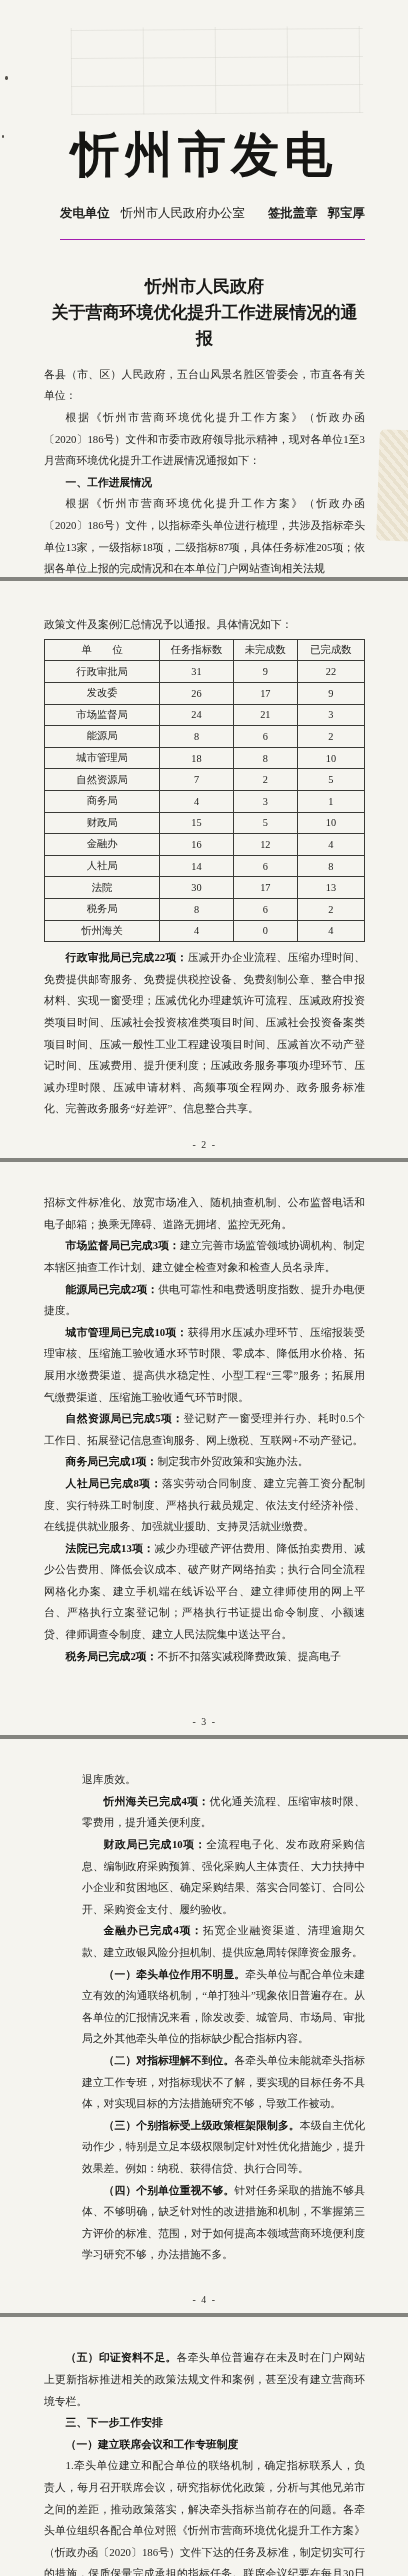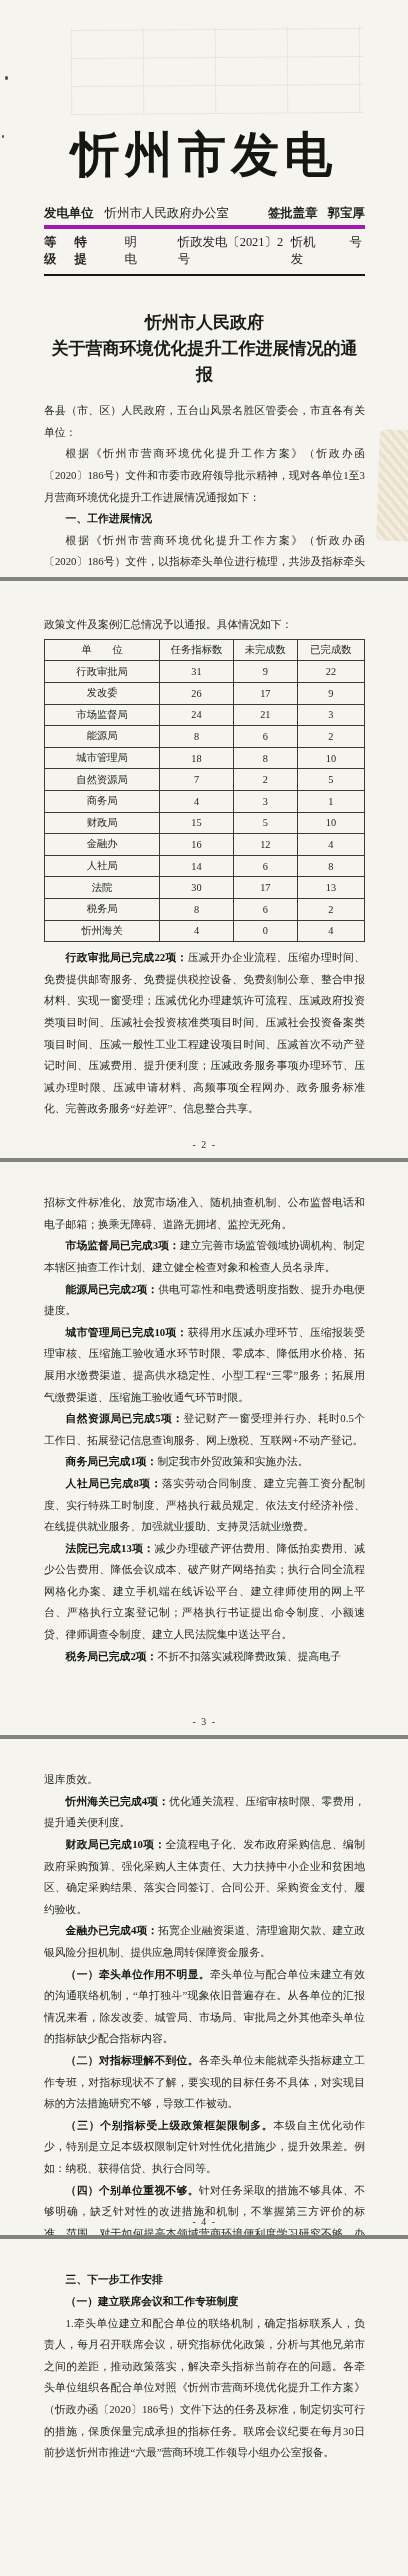--- a/index.html
+++ b/index.html
@@ -3,21 +3,21 @@
 <meta charset="utf-8">
 <style>
   html,body{margin:0;padding:0;background:#8d8d89;}
   body{width:409px;font-family:"Liberation Serif",serif;color:#242422;}
   .page{position:relative;width:409px;background:#f5f4ef;overflow:hidden;box-sizing:border-box;}
   .page-gap{width:409px;height:4.1px;background:#84847f;}
   .inner{padding:0 44px;position:relative;}
   
   .tg-title{margin-top:123px;text-align:center;font-size:48px;font-weight:bold;letter-spacing:5.2px;color:#151513;font-family:Liberation Serif, serif;}
   .tg-fields{margin-top:17.5px;font-size:12.4px;}
-  .tg-row1{display:flex;align-items:baseline;border-bottom:4px solid #a21caf;padding-bottom:3px;}
+  .tg-row1{display:flex;align-items:baseline;border-bottom:1px solid #a21caf;padding-bottom:17px;margin-left:16px;}
   .tg-row2{display:flex;align-items:baseline;padding:5.2px 0 6.2px 0;border-bottom:2.6px solid #151513;}
   .lbl{font-weight:bold;}
   .tg-row1 .v1{margin-left:11.3px;}
   .tg-row1 .sign-l{margin-left:auto;font-weight:bold;}
   .tg-row1 .sign-v{margin-left:10.3px;font-weight:bold;}
   .tg-row2 .lvl-v{font-weight:bold;margin-left:7.2px;}
   .tg-row2 .md{margin-left:27px;}
   .tg-row2 .docno{margin-left:30px;}
   .tg-row2 .jf{margin-left:auto;}
   .tg-row2 .hao{margin-left:24px;margin-right:3.1px;}
@@ -52,28 +52,20 @@
   <div class="tape"></div>
   <div class="inner">
     <div class="tg-title">忻州市发电</div>
     <div class="tg-fields">
       <div class="tg-row1">
         <span class="lbl">发电单位</span>
         <span class="v1">忻州市人民政府办公室</span>
         <span class="sign-l">签批盖章</span>
         <span class="sign-v">郭宝厚</span>
       </div>
-      <div class="tg-row2">
-        <span class="lbl">等级</span>
-        <span class="lvl-v">特提</span>
-        <span class="md">明电</span>
-        <span class="docno">忻政发电〔2021〕2 号</span>
-        <span class="jf">忻机发</span>
-        <span class="hao">号</span>
-      </div>
     </div>
     <div class="doc-title">
       <div>忻州市人民政府</div>
       <div>关于营商环境优化提升工作进展情况的通报</div>
     </div>
     <p class="bt noind sal">各县（市、区）人民政府，五台山风景名胜区管委会，市直各有关单位：</p>
     <p class="bt">根据《忻州市营商环境优化提升工作方案》（忻政办函〔2020〕186号）文件和市委市政府领导批示精神，现对各单位1至3月营商环境优化提升工作进展情况通报如下：</p>
     <p class="bt sec-head">一、工作进展情况</p>
     <p class="bt">根据《忻州市营商环境优化提升工作方案》（忻政办函〔2020〕186号）文件，以指标牵头单位进行梳理，共涉及指标牵头单位13家，一级指标18项，二级指标87项，具体任务标准205项；依据各单位上报的完成情况和在本单位门户网站查询相关法规</p>
 
@@ -189,37 +181,38 @@
     <p class="bt"><b class="lead">自然资源局已完成5项：</b><span>登记财产一窗受理并行办、耗时0.5个工作日、拓展登记信息查询服务、网上缴税、互联网+不动产登记。</span></p>
     <p class="bt"><b class="lead">商务局已完成1项：</b><span>制定我市外贸政策和实施办法。</span></p>
     <p class="bt"><b class="lead">人社局已完成8项：</b><span>落实劳动合同制度、建立完善工资分配制度、实行特殊工时制度、严格执行裁员规定、依法支付经济补偿、在线提供就业服务、加强就业援助、支持灵活就业缴费。</span></p>
     <p class="bt"><b class="lead">法院已完成13项：</b><span>减少办理破产评估费用、降低拍卖费用、减少公告费用、降低会议成本、破产财产网络拍卖；执行合同全流程网格化办案、建立手机端在线诉讼平台、建立律师使用的网上平台、严格执行立案登记制；严格执行书证提出命令制度、小额速贷、律师调查令制度、建立人民法院集中送达平台。</span></p>
     <p class="bt"><b class="lead">税务局已完成2项：</b><span>不折不扣落实减税降费政策、提高电子</span></p>
   </div>
   <div class="pagenum">- 3 -</div>
 </div>
 <div class="page-gap"></div>
 
-<div class="page" style="height:496px;">
+<div class="page" style="height:574px;padding-left:38px;">
   <div class="inner" style="padding-top:30px;">
     <p class="bt noind">退库质效。</p>
     <p class="bt"><b class="lead">忻州海关已完成4项：</b><span>优化通关流程、压缩审核时限、零费用，提升通关便利度。</span></p>
     <p class="bt"><b class="lead">财政局已完成10项：</b><span>全流程电子化、发布政府采购信息、编制政府采购预算、强化采购人主体责任、大力扶持中小企业和贫困地区、确定采购结果、落实合同签订、合同公开、采购资金支付、履约验收。</span></p>
     <p class="bt"><b class="lead">金融办已完成4项：</b><span>拓宽企业融资渠道、清理逾期欠款、建立政银风险分担机制、提供应急周转保障资金服务。</span></p>
     <p class="bt"><b class="lead">（一）牵头单位作用不明显。</b><span>牵头单位与配合单位未建立有效的沟通联络机制，“单打独斗”现象依旧普遍存在。从各单位的汇报情况来看，除发改委、城管局、市场局、审批局之外其他牵头单位的指标缺少配合指标内容。</span></p>
     <p class="bt"><b class="lead">（二）对指标理解不到位。</b><span>各牵头单位未能就牵头指标建立工作专班，对指标现状不了解，要实现的目标任务不具体，对实现目标的方法措施研究不够，导致工作被动。</span></p>
     <p class="bt"><b class="lead">（三）个别指标受上级政策框架限制多。</b><span>本级自主优化动作少，特别是立足本级权限制定针对性优化措施少，提升效果差。例如：纳税、获得信贷、执行合同等。</span></p>
     <p class="bt"><b class="lead">（四）个别单位重视不够。</b><span>针对任务采取的措施不够具体、不够明确，缺乏针对性的改进措施和机制，不掌握第三方评价的标准、范围，对于如何提高本领域营商环境便利度学习研究不够，办法措施不多。</span></p>
   </div>
   <div class="pagenum">- 4 -</div>
 </div>
 <div class="page-gap"></div>
 
 <div class="page" style="height:572px;">
   <div class="inner" style="padding-top:30px;">
+    <p class="bt"><b class="lead">（五）印证资料不足。</b><span>各牵头单位普遍存在未及时在门户网站上更新指标推进相关的政策法规文件和案例，甚至没有建立营商环境专栏。</span></p>
     <p class="bt sec-head">三、下一步工作安排</p>
     <p class="bt sec-head">（一）建立联席会议和工作专班制度</p>
     <p class="bt">1.牵头单位建立和配合单位的联络机制，确定指标联系人，负责人，每月召开联席会议，研究指标优化政策，分析与其他兄弟市之间的差距，推动政策落实，解决牵头指标当前存在的问题。各牵头单位组织各配合单位对照《忻州市营商环境优化提升工作方案》（忻政办函〔2020〕186号）文件下达的任务及标准，制定切实可行的措施，保质保量完成承担的指标任务。联席会议纪要在每月30日前抄送忻州市推进“六最”营商环境工作领导小组办公室报备。</p>
 
   </div>
 
 </div>
 
 
 </body></html>

